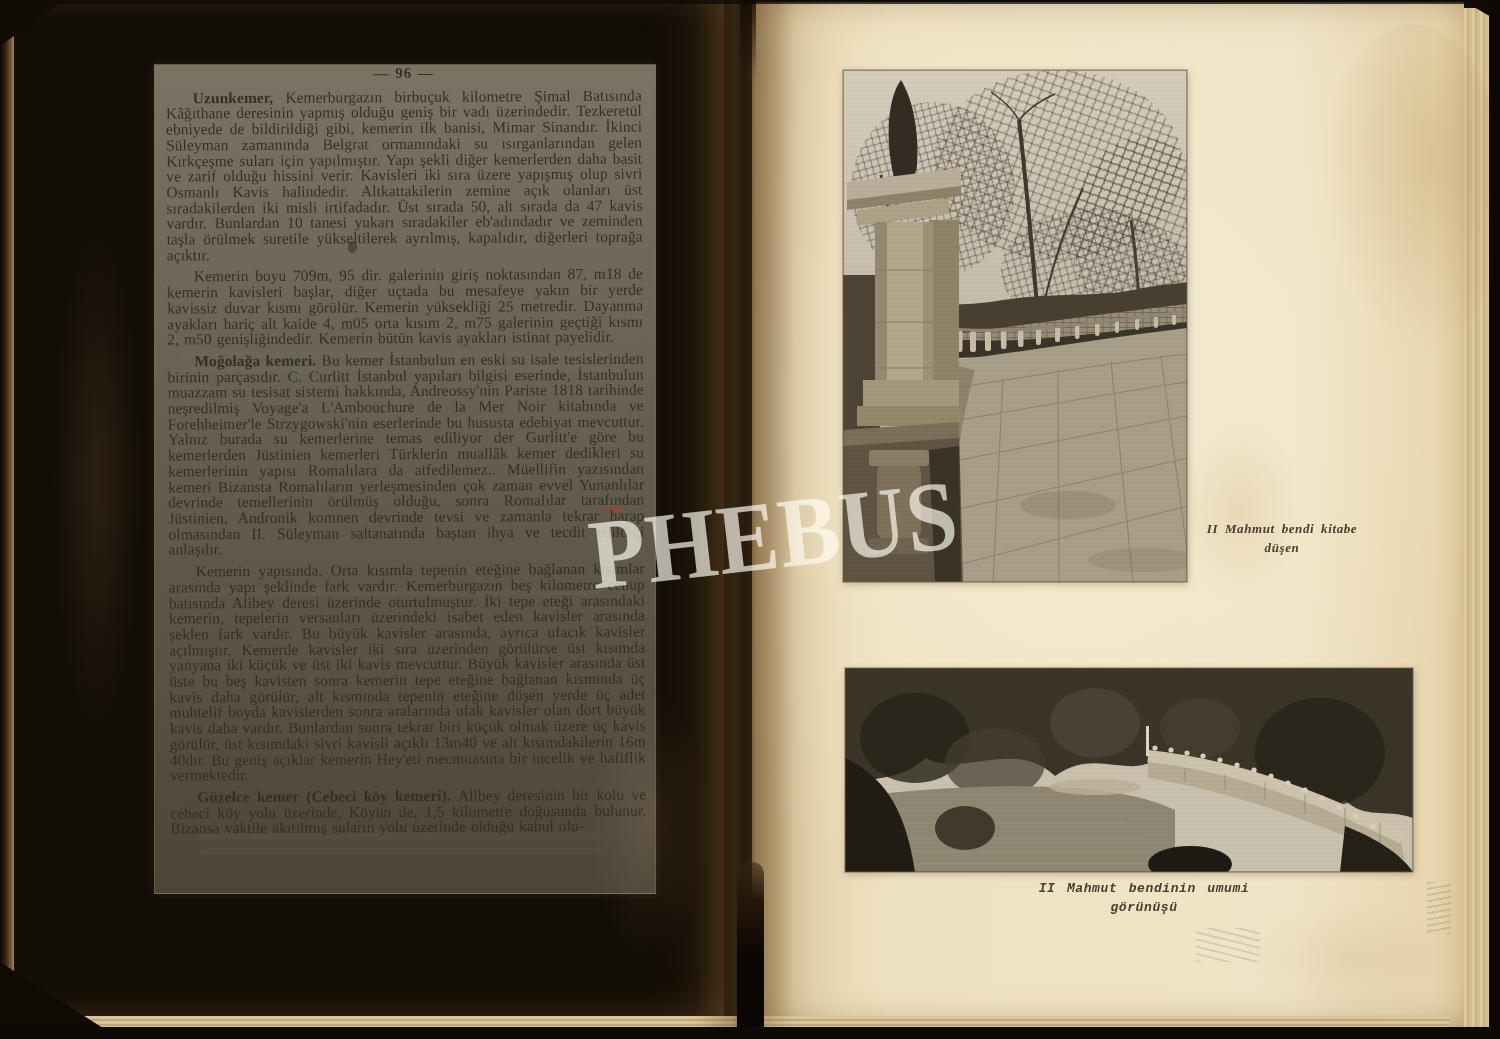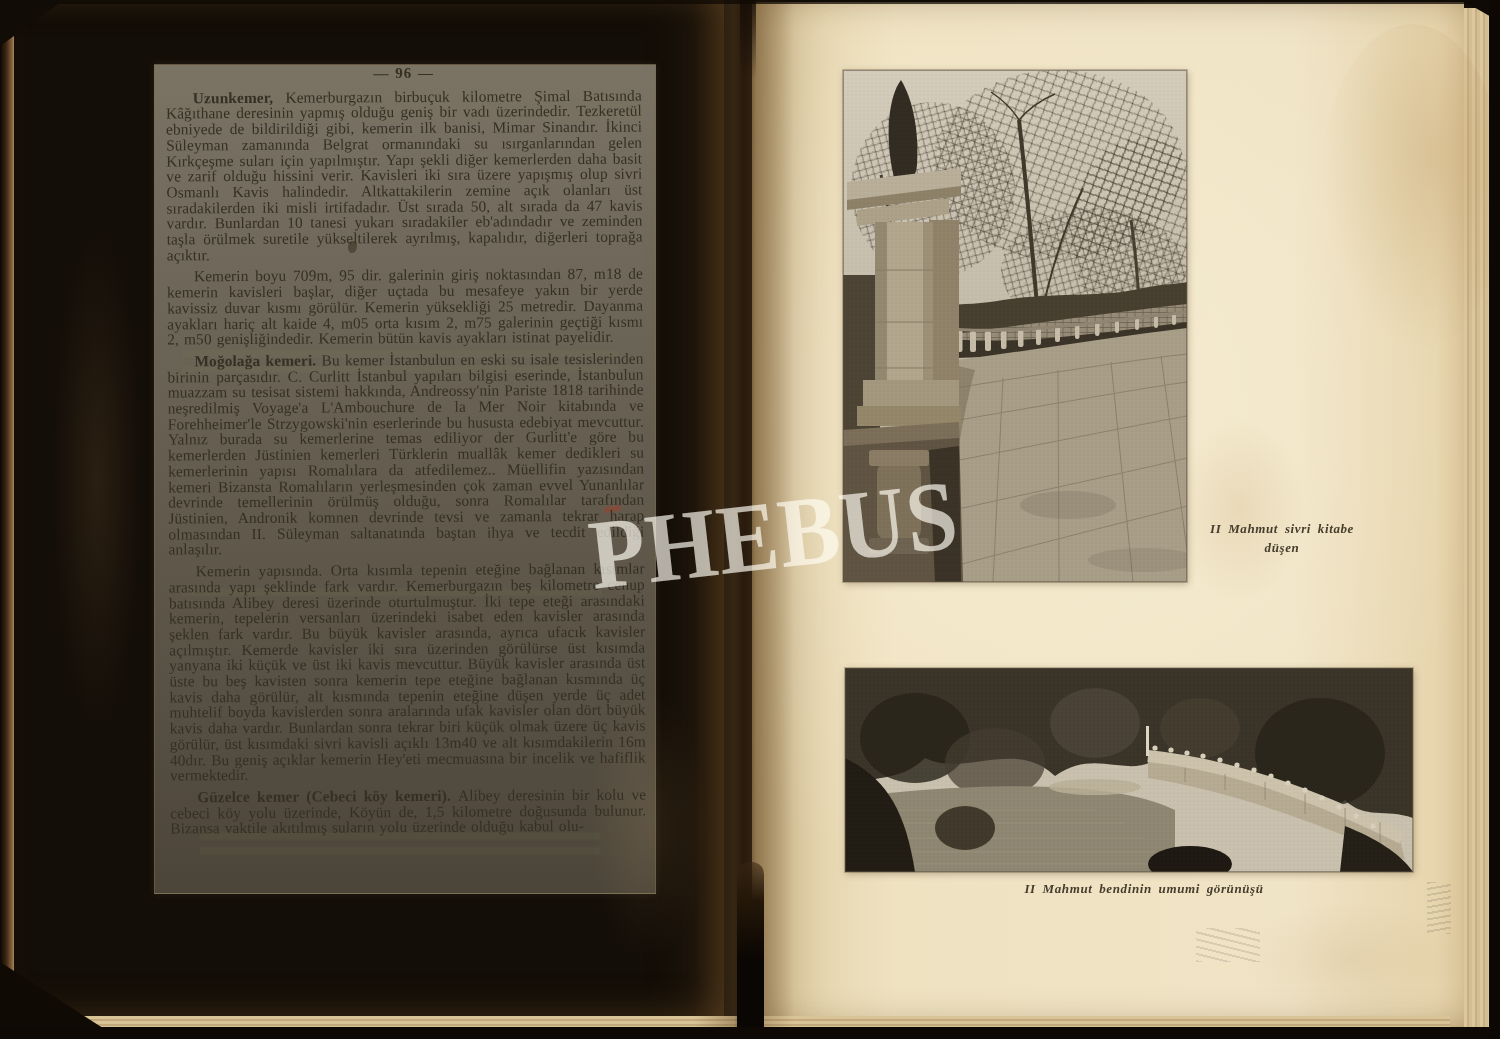--- a/index.html
+++ b/index.html
@@ -85,21 +85,21 @@
   .stain-rb{left:1240px;top:900px;width:220px;height:120px;
     background:radial-gradient(ellipse, rgba(175,140,88,.14), rgba(175,140,88,0) 70%);}
   
   .photo{position:absolute;z-index:3;box-shadow:0 0 0 1px rgba(85,70,45,.3), 1px 2px 7px rgba(80,62,35,.35);}
   .photo-top{left:843px;top:70px;width:344px;height:512px;}
   .photo-bottom{left:845px;top:668px;width:568px;height:204px;}
   .photo svg{display:block;width:100%;height:100%;}
   .caption{position:absolute;z-index:4;font-style:italic;font-weight:bold;color:#453d2d;
     font-size:13px;line-height:19px;text-align:center;letter-spacing:.6px;word-spacing:3px;}
   .caption-top{left:1196px;top:519px;width:172px;}
-  .caption-bottom{left:1018px;top:879px;width:252px;}
+  .caption-bottom{left:1018px;top:879px;width:252px;font-family:Liberation Mono, monospace;}
   
   .watermark{position:absolute;left:590px;top:506px;z-index:9;pointer-events:none;
     font-family:"Liberation Serif","DejaVu Serif",serif;font-weight:bold;
     font-size:99px;line-height:1;color:rgba(255,252,242,.68);
     letter-spacing:1px;transform:rotate(-6.5deg) scaleX(.92);transform-origin:0 50%;}
 </style>
 </head>
 <body>
 
 <div class="scene">
@@ -232,21 +232,21 @@
         <rect x="26" y="380" width="60" height="16" rx="3" fill="#8a7c64"></rect>
         <rect x="26" y="468" width="60" height="16" rx="3" fill="#6e6250"></rect>
         <path d="M86 380 L116 376 L118 512 L92 512 Z" fill="#3a3226"></path>
       </g>
       <rect width="344" height="512" fill="url(#grain)"></rect>
       <rect x="0.5" y="0.5" width="343" height="511" fill="none" stroke="#5c5443" stroke-opacity="0.55"></rect>
     </svg>
   </div>
 
   <div class="caption caption-top">
-    <div>II Mahmut sivri kitabe</div>
+    <div>II Mahmut bendi kitabe</div>
     <div>düşen</div>
   </div>
 
   <div class="photo photo-bottom">
     <svg viewBox="0 0 568 204" preserveAspectRatio="none">
       <defs>
         <pattern id="grain2" width="4" height="4" patternUnits="userSpaceOnUse">
           <circle cx="1" cy="1" r="0.5" fill="#2e2a20" opacity="0.16"></circle>
           <circle cx="3" cy="3" r="0.4" fill="#efe8d6" opacity="0.13"></circle>
         </pattern>

